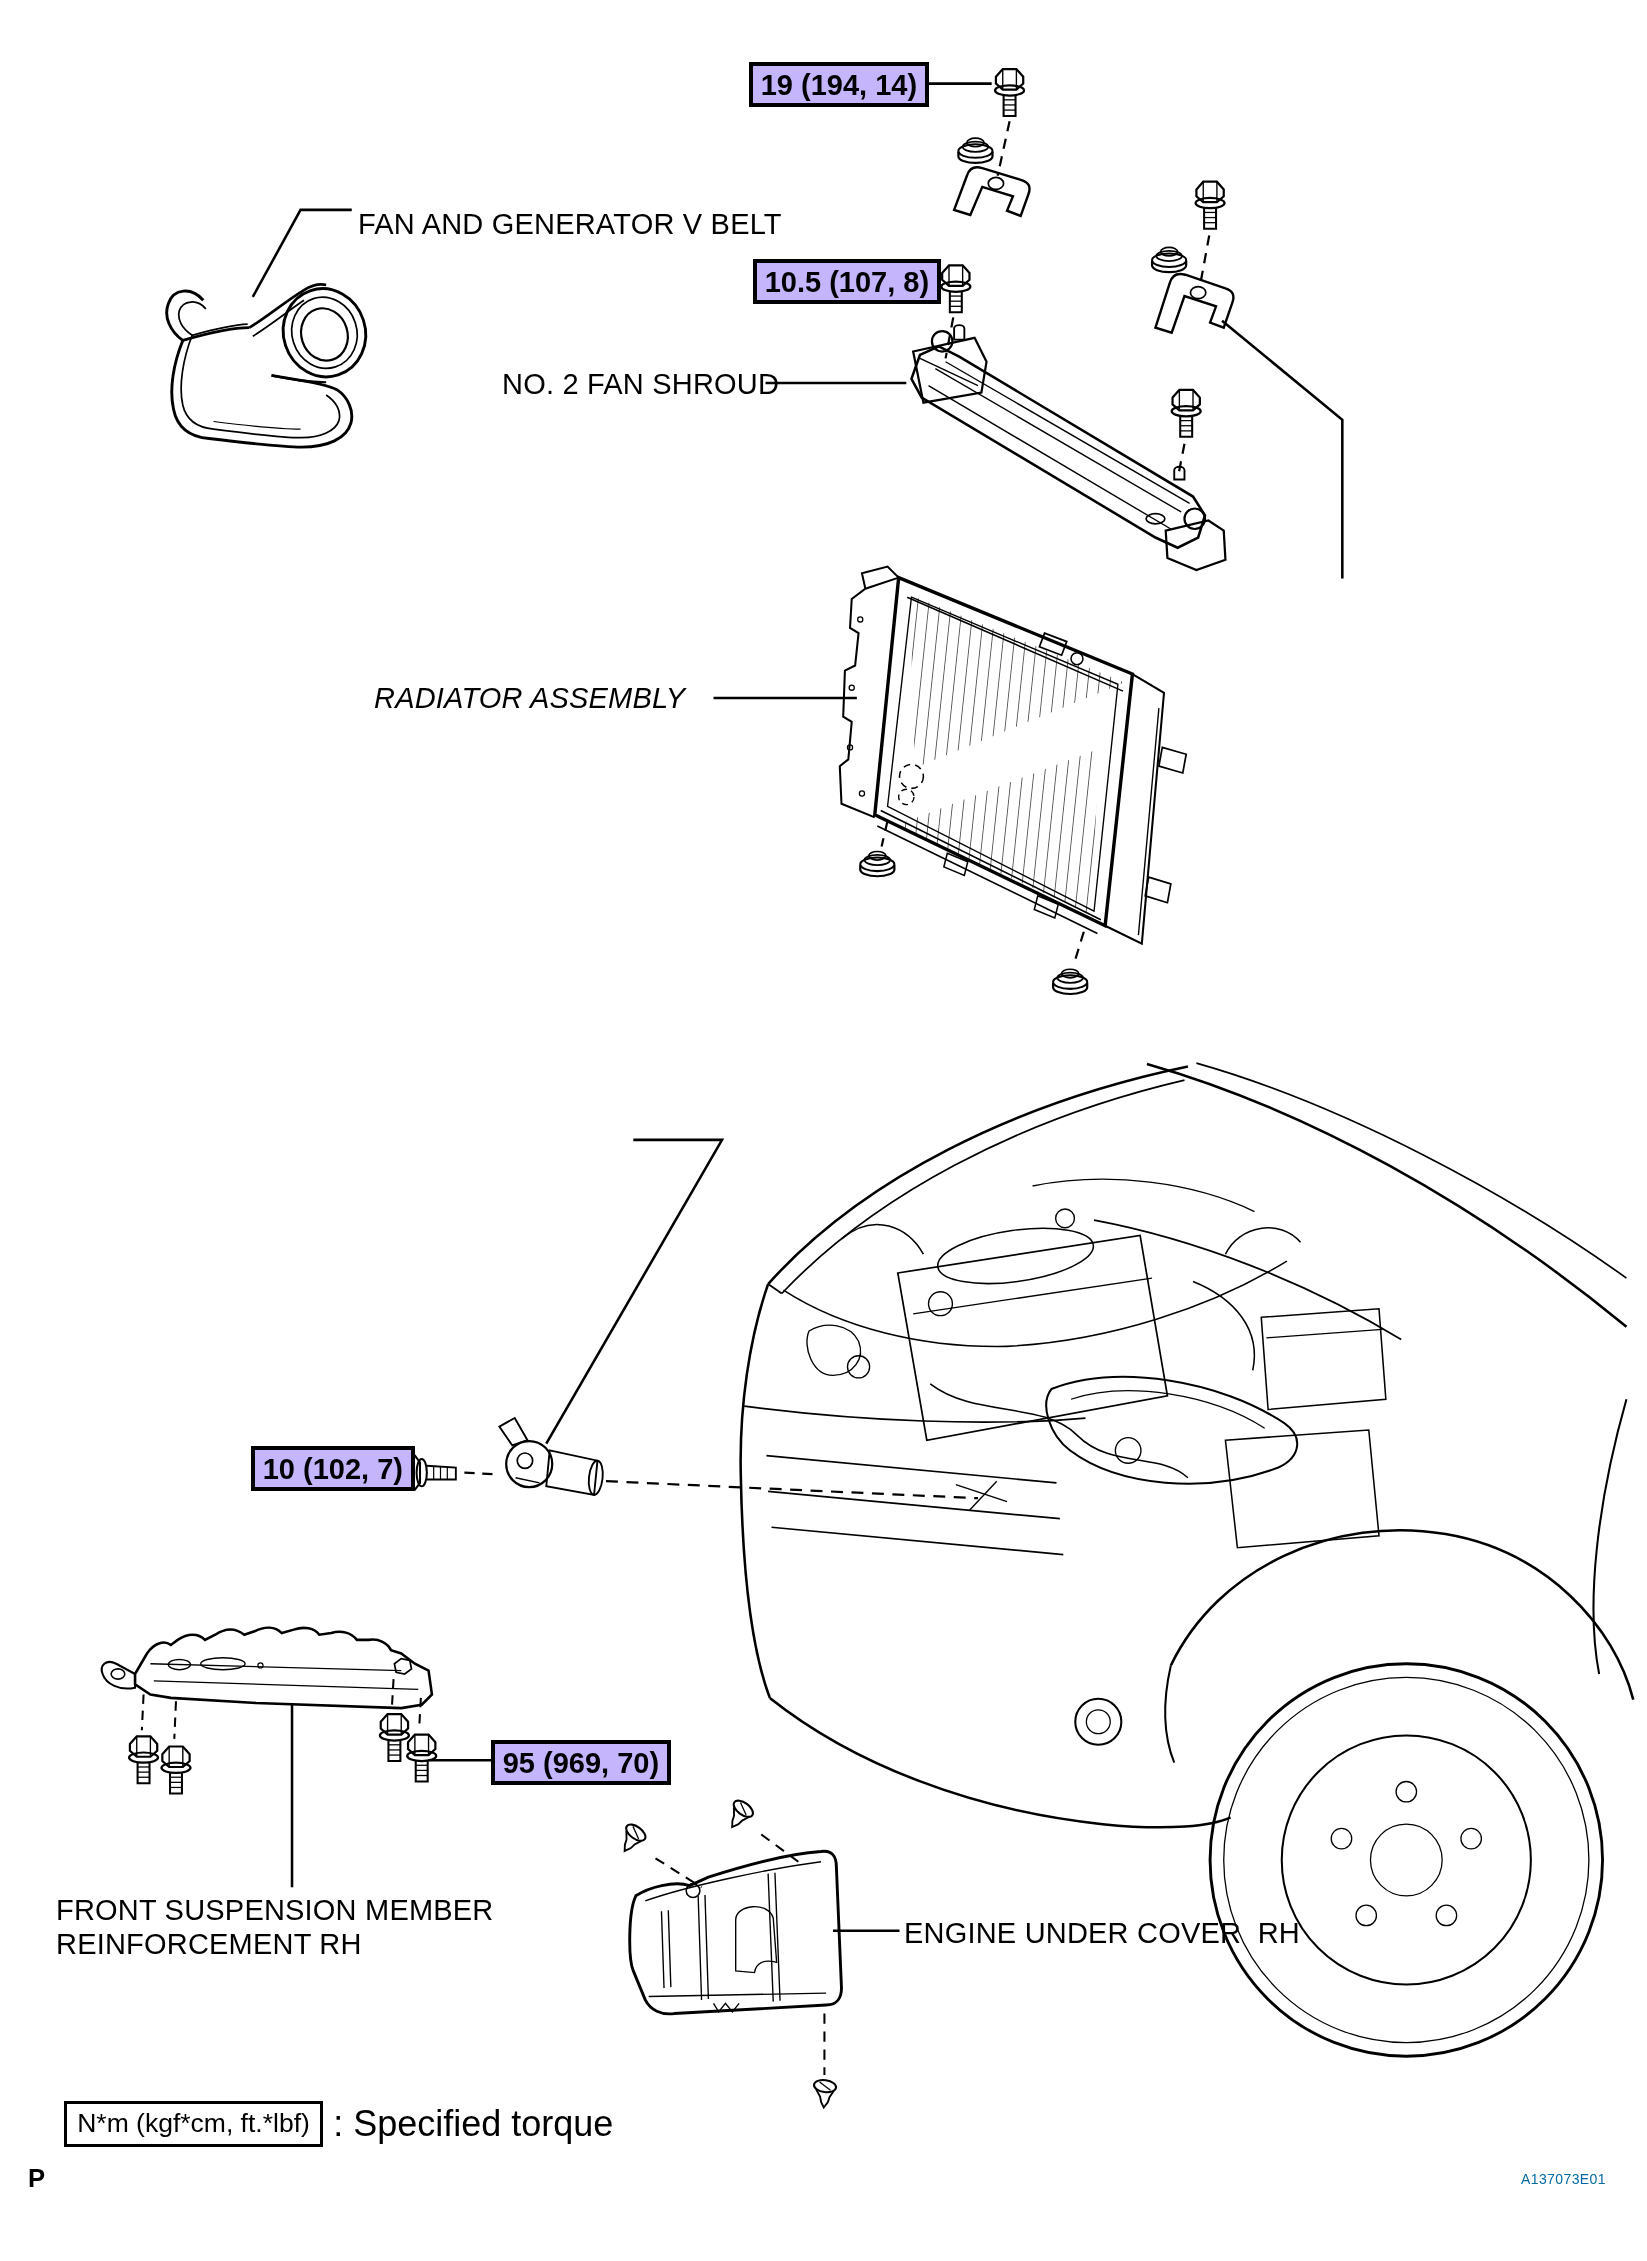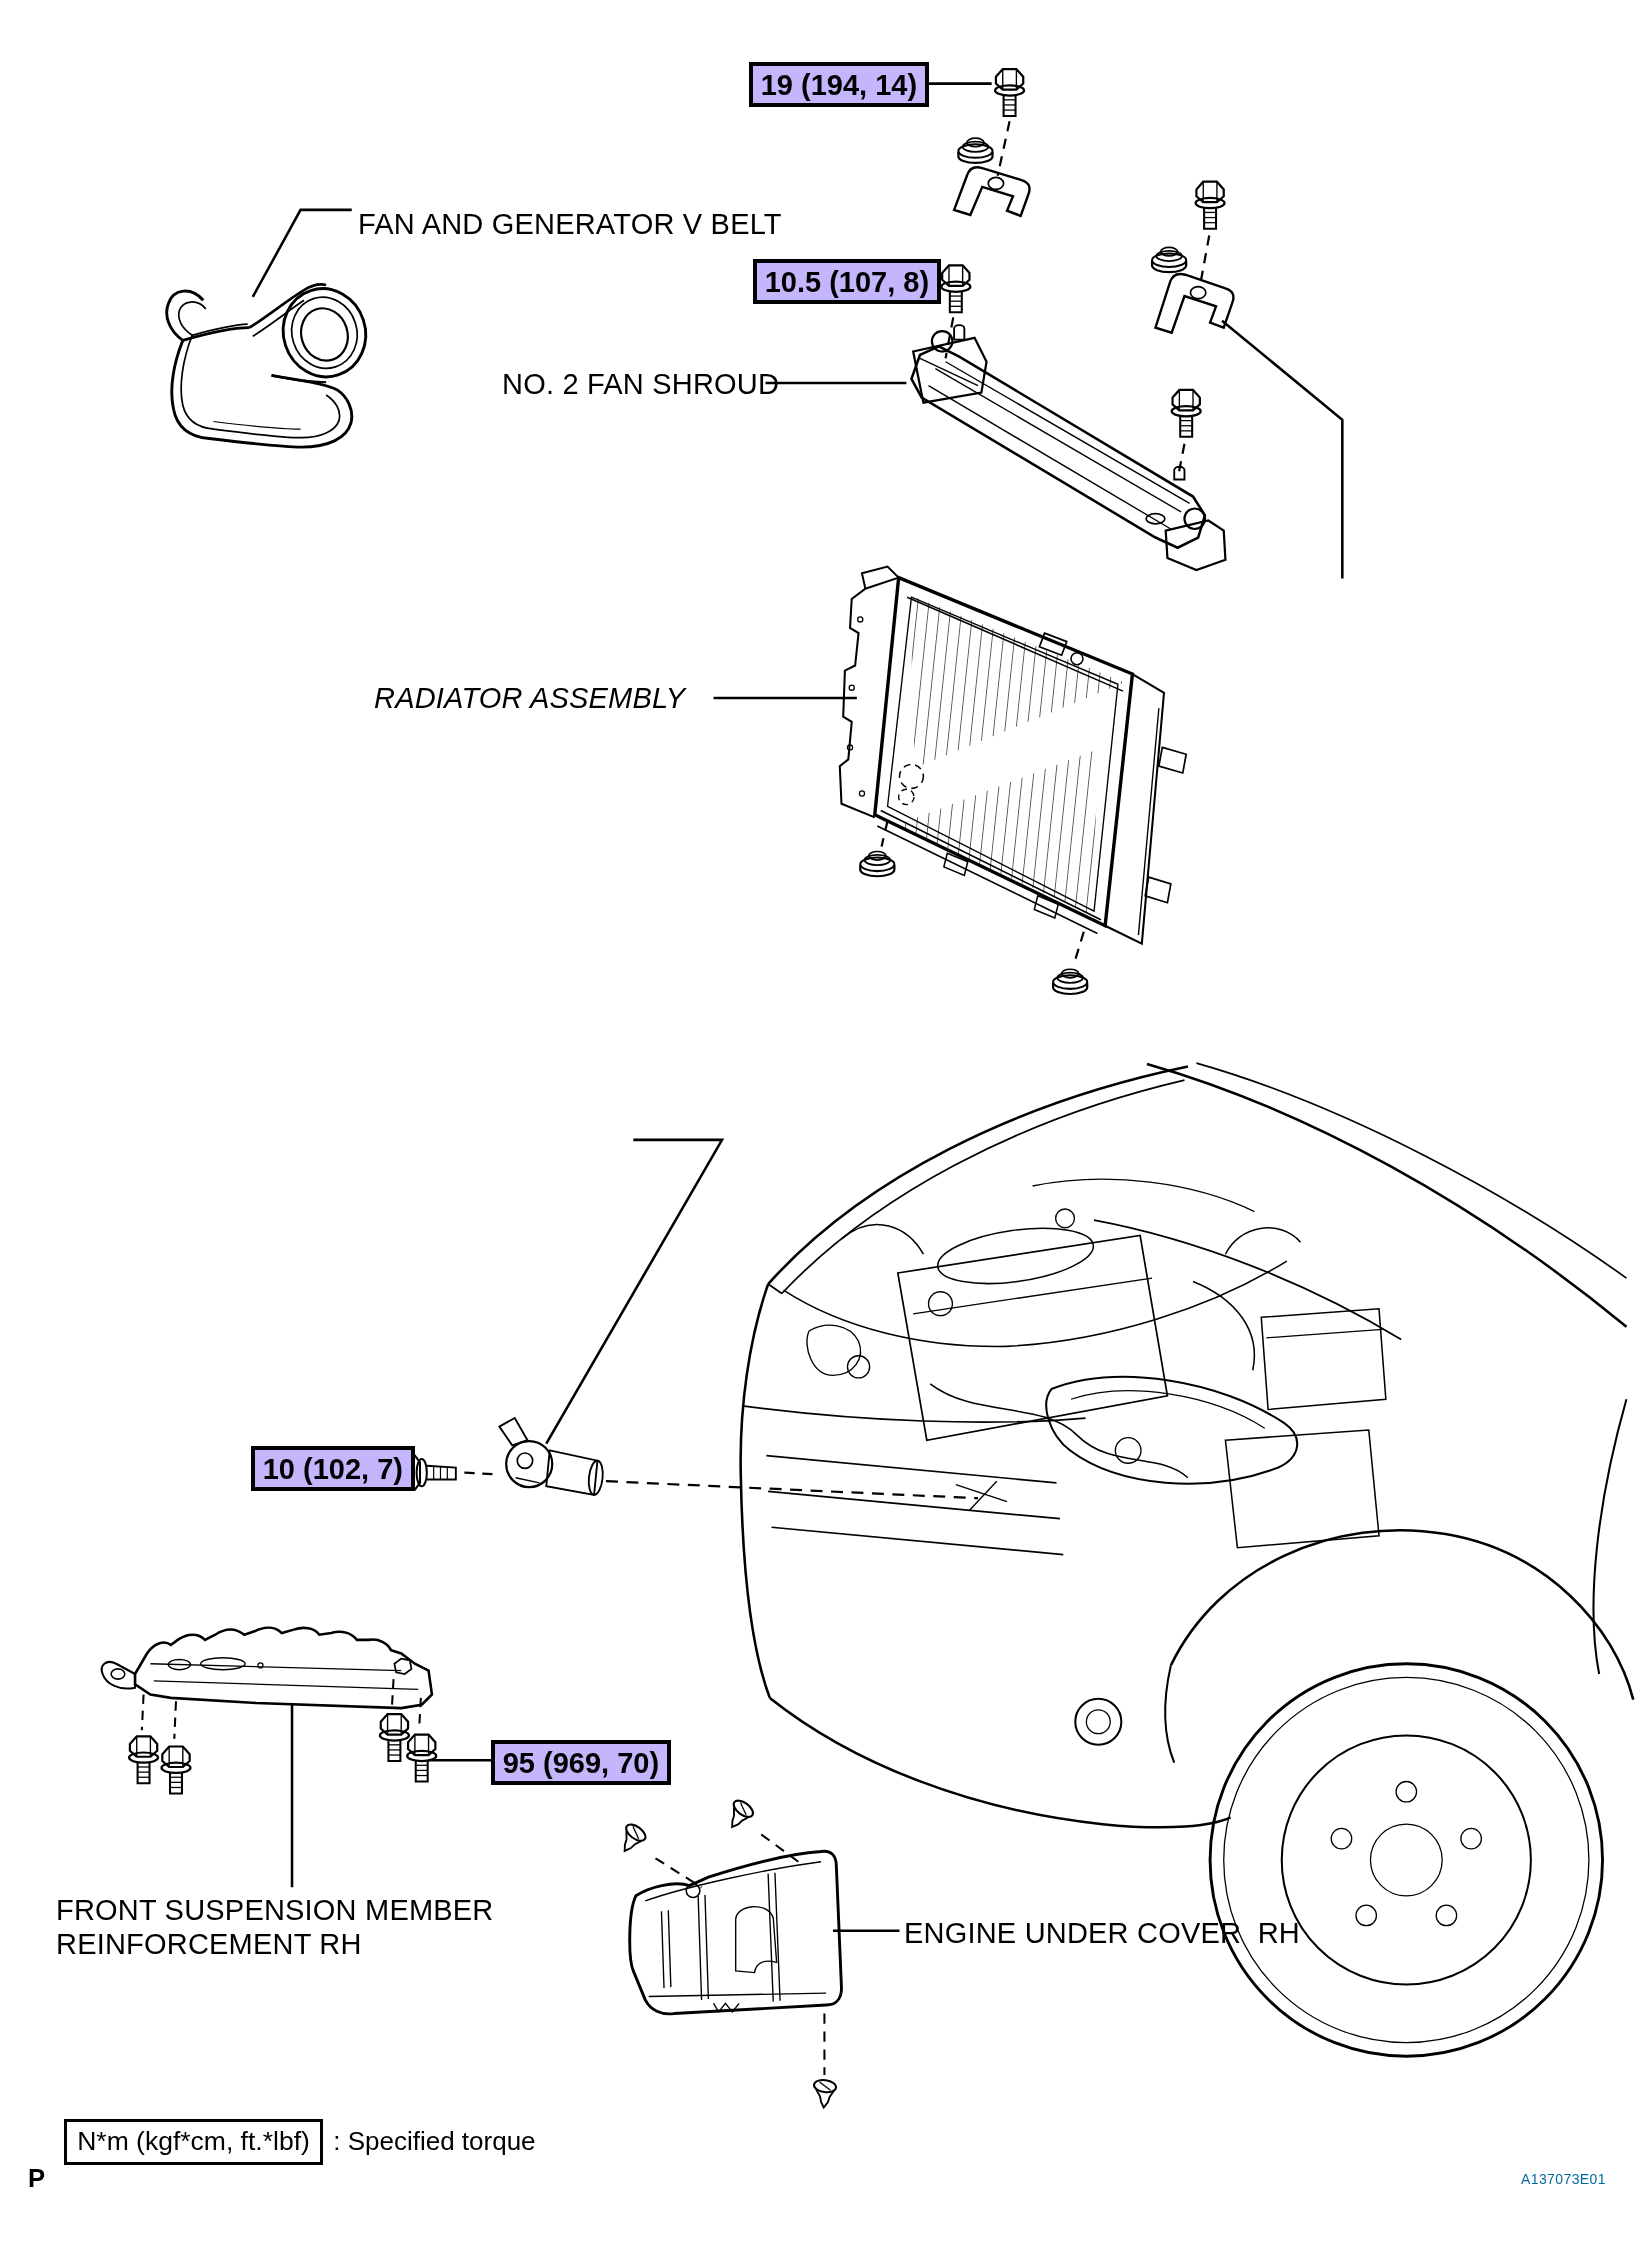--- a/index.html
+++ b/index.html
@@ -4,21 +4,21 @@
 <style>
   html,body{margin:0;padding:0;background:#ffffff;}
   #canvas{position:relative;width:1648px;height:2261px;background:#ffffff;overflow:hidden;
           font-family:"Liberation Sans",sans-serif;color:#000;}
   #art{position:absolute;left:0;top:0;z-index:1;}
   .lbl{position:absolute;z-index:2;font-size:29px;line-height:34px;letter-spacing:0.2px;white-space:pre;}
   .torque{position:absolute;z-index:3;border:4.3px solid #000;background:#c4b5fd;
           font-size:29px;font-weight:bold;padding:1.7px 7.7px;white-space:nowrap;line-height:34px;}
   .legend-row{position:absolute;z-index:3;display:flex;align-items:center;}
   .legend-box{border:3.4px solid #000;background:#fff;font-size:26.5px;padding:4.3px 10.2px;white-space:nowrap;}
-  .legend-desc{font-size:26px;margin-left:10.2px;white-space:pre;}
+  .legend-desc{font-size:36px;margin-left:10.2px;white-space:pre;}
   .figid{position:absolute;z-index:2;font-size:14px;letter-spacing:0.4px;color:#0369a1;}
   .pagemark{position:absolute;z-index:2;font-size:25.6px;font-weight:bold;}
   svg .ln{fill:none;stroke:#000;}
 </style>
 </head>
 <body>
 
 <div id="canvas">
 
 <svg id="art" width="1648" height="2261" viewBox="0 0 1931 2650">
@@ -262,21 +262,21 @@
   <div class="lbl" style="left:502px;top:367px;">NO. 2 FAN SHROUD</div>
   <div class="lbl" style="left:374px;top:681px;font-style:italic;">RADIATOR ASSEMBLY</div>
   <div class="lbl" style="left:56px;top:1893px;"><span>FRONT SUSPENSION MEMBER</span><br><span>REINFORCEMENT RH</span></div>
   <div class="lbl" style="left:904px;top:1916px;">ENGINE UNDER COVER  RH</div>
 
   <div class="torque" style="left:749px;top:62px;">19 (194, 14)</div>
   <div class="torque" style="left:753px;top:259px;">10.5 (107, 8)</div>
   <div class="torque" style="left:251px;top:1446px;">10 (102, 7)</div>
   <div class="torque" style="left:469px;top:1740px;margin-left:22px;">95 (969, 70)</div>
 
-  <div class="legend-row" style="left:64px;top:2101px;margin-top:18px;">
+  <div class="legend-row" style="left:64px;top:2101px;">
     <span class="legend-box">N*m (kgf*cm, ft.*lbf)</span>
     <span class="legend-desc">: Specified torque</span>
   </div>
 
   <div class="figid" style="left:1521px;top:2171px;">A137073E01</div>
   <div class="pagemark" style="left:28px;top:2164px;">P</div>
 </div>
 
 
 </body></html>

